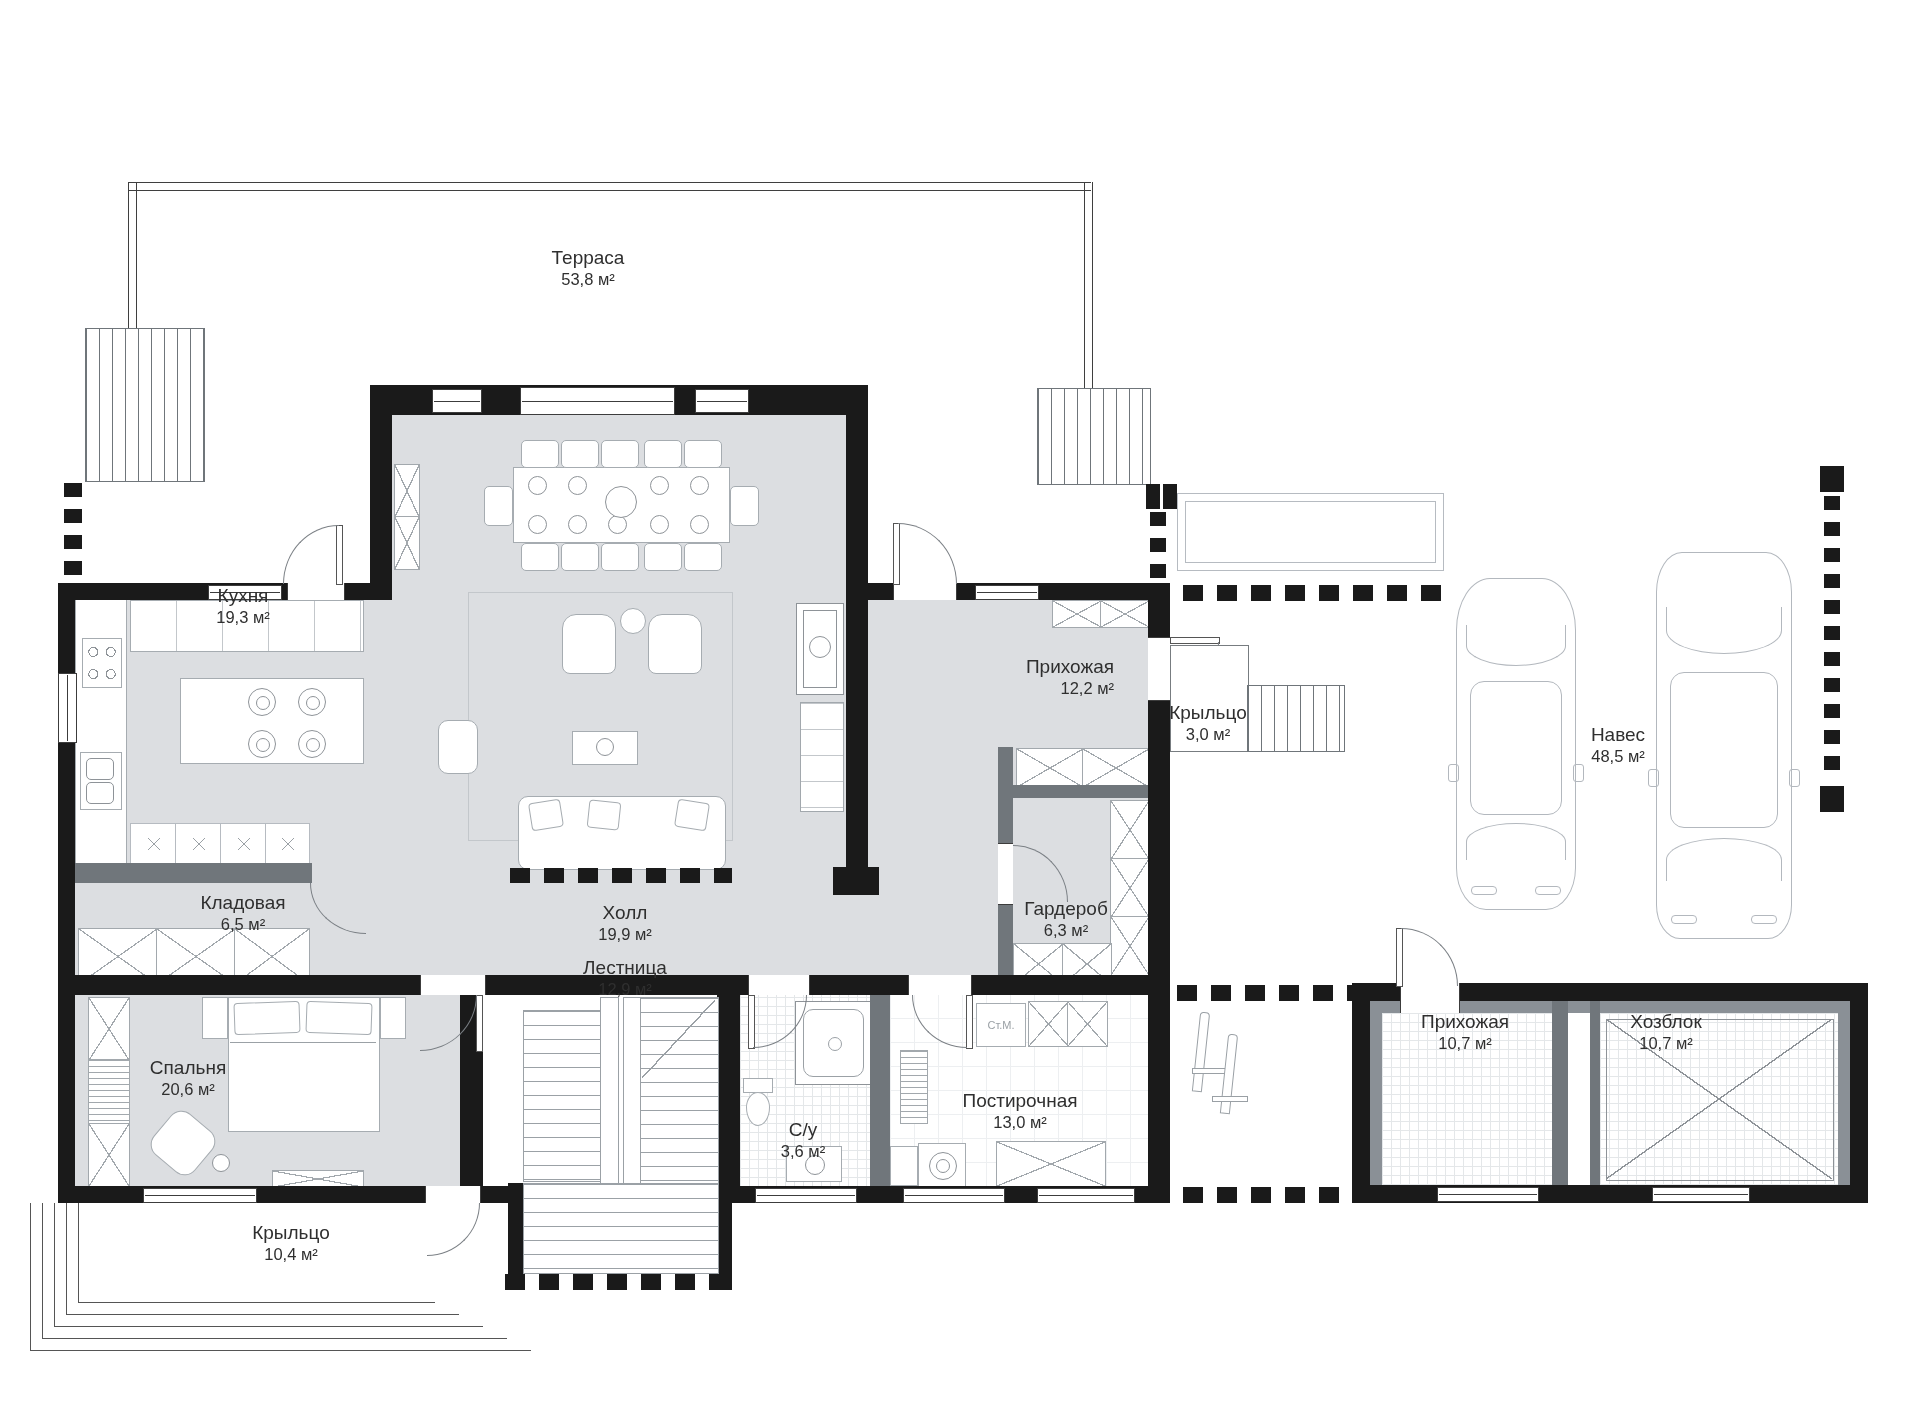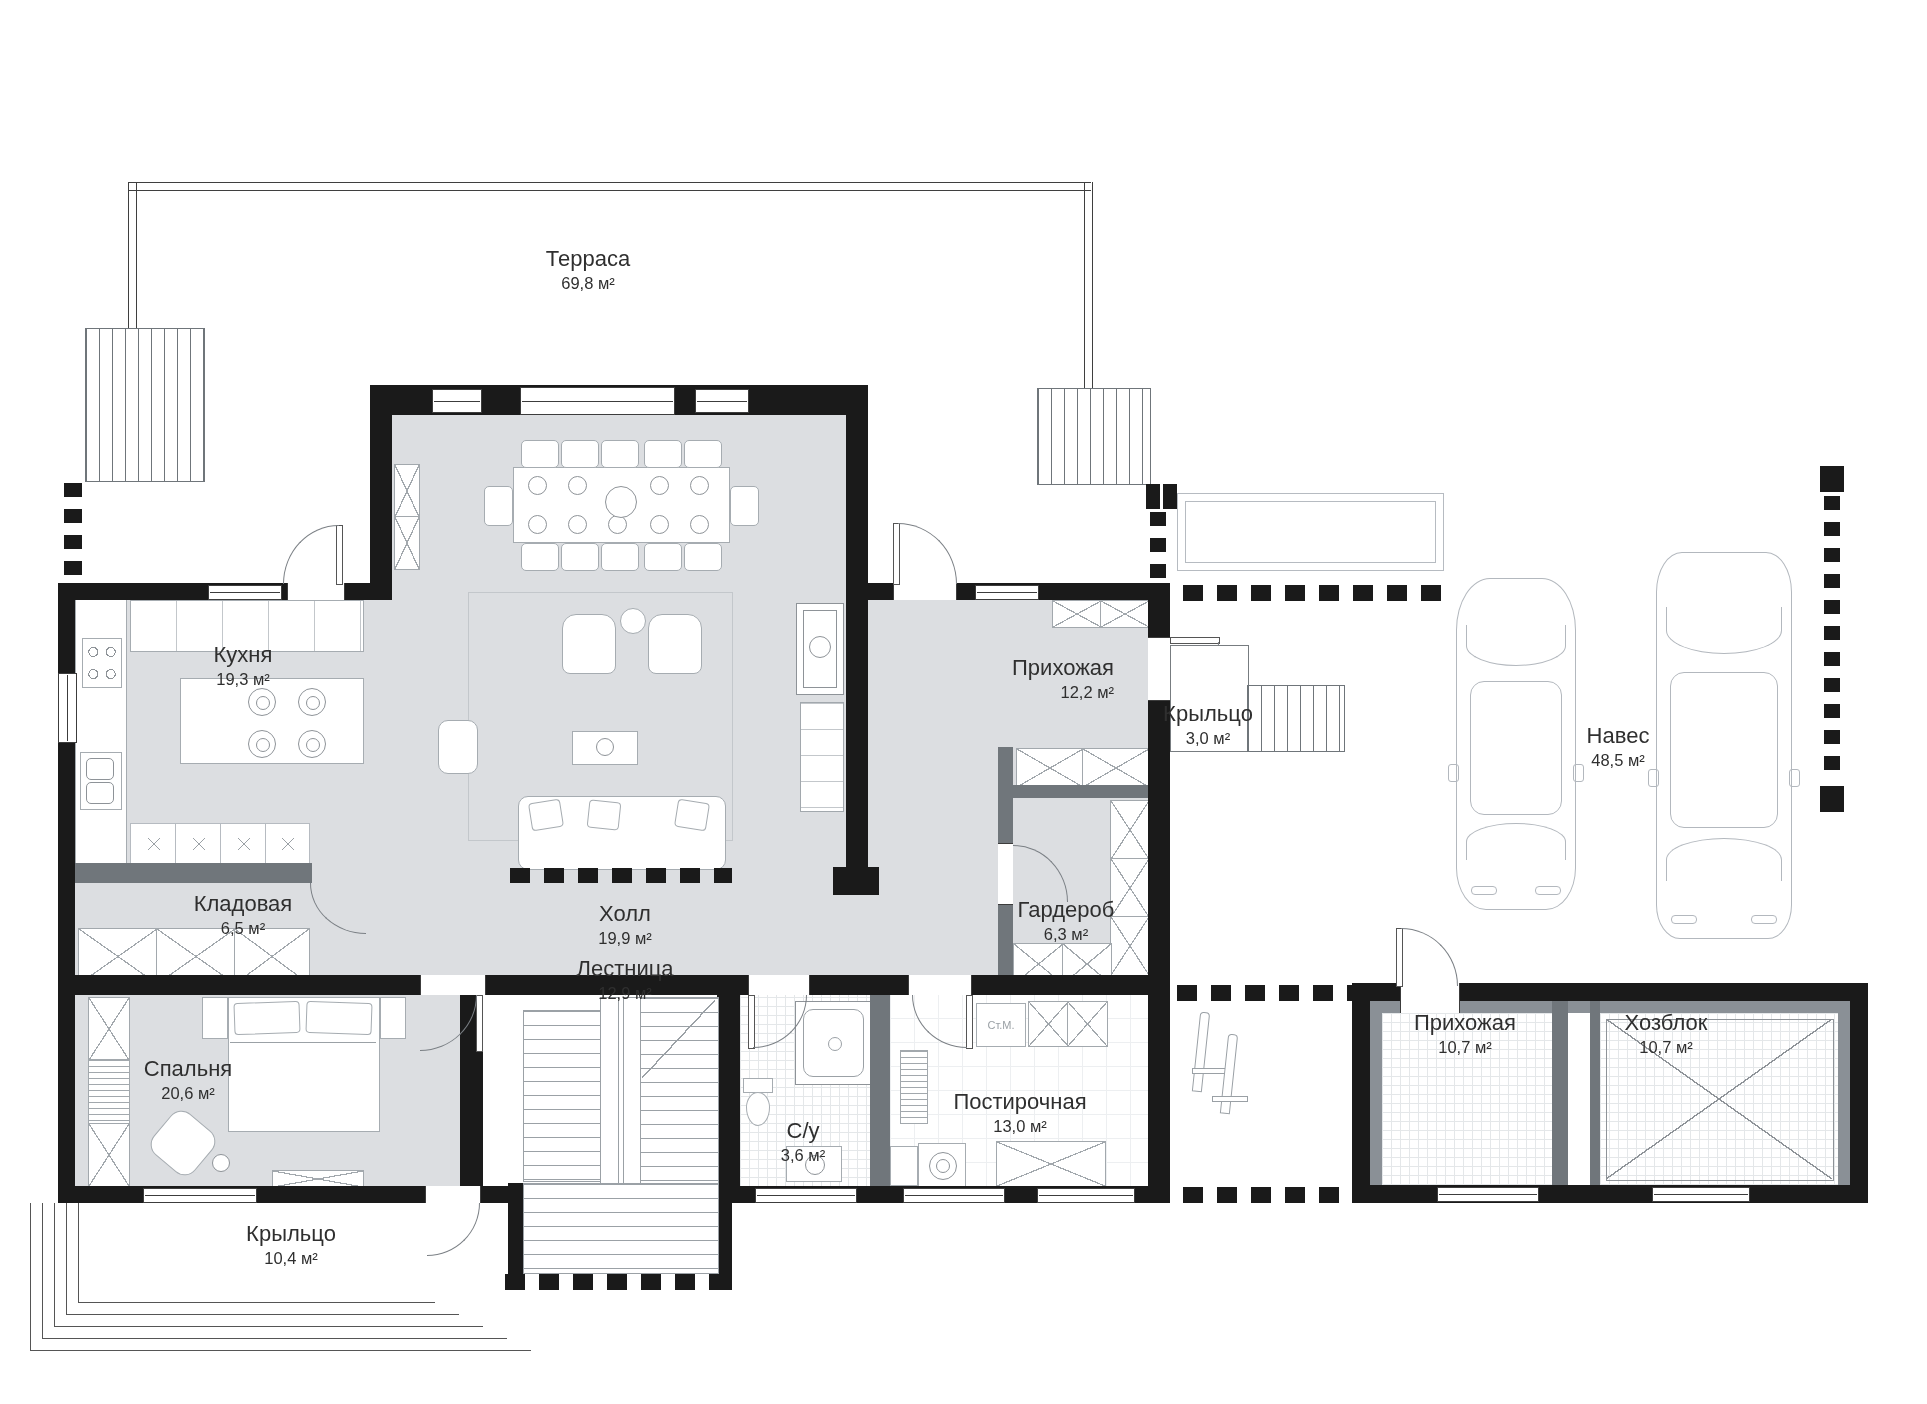--- a/index.html
+++ b/index.html
@@ -32,21 +32,21 @@
   .lfur{position:absolute;background:#fff;border:1.2px solid #b6bbc1;}
   .circ{border-radius:50%;}
   .xbox{position:absolute;background-color:#fff;border:1px solid #a2a8ad;background-image:linear-gradient(to top right,transparent calc(50% - .6px),#a2a8ad calc(50% - .6px) calc(50% + .6px),transparent calc(50% + .6px)),linear-gradient(to bottom right,transparent calc(50% - .6px),#a2a8ad calc(50% - .6px) calc(50% + .6px),transparent calc(50% + .6px));}
   .xmark{position:absolute;background:#fff;border:1px solid #b6bbc1;}
   .xmark::after{content:"";position:absolute;left:50%;top:50%;width:12px;height:12px;transform:translate(-50%,-50%);background-image:linear-gradient(45deg,transparent calc(50% - .6px),#9ba1a6 calc(50% - .6px) calc(50% + .6px),transparent calc(50% + .6px)),linear-gradient(-45deg,transparent calc(50% - .6px),#9ba1a6 calc(50% - .6px) calc(50% + .6px),transparent calc(50% + .6px));}
   .treads{position:absolute;background-color:#fff;border:1px solid #9ba1a6;background-image:repeating-linear-gradient(180deg,#9ba1a6 0 1px,transparent 1px 14px);}
   .hlines{position:absolute;background-color:#fff;border:1px solid #a2a8ad;background-image:repeating-linear-gradient(180deg,#a2a8ad 0 1px,transparent 1px 6px);}
   .diag1{position:absolute;background-image:linear-gradient(to bottom right,transparent calc(50% - .7px),#9ba1a6 calc(50% - .7px) calc(50% + .7px),transparent calc(50% + .7px));}
   .bigx{position:absolute;background-image:linear-gradient(to top right,transparent calc(50% - .7px),#8e9398 calc(50% - .7px) calc(50% + .7px),transparent calc(50% + .7px)),linear-gradient(to bottom right,transparent calc(50% - .7px),#8e9398 calc(50% - .7px) calc(50% + .7px),transparent calc(50% + .7px));}
   .label{position:absolute;text-align:center;color:#2f2f2f;}
-  .label .nm{display:block;font-size:22px;line-height:1.22;}
+  .label .nm{display:block;font-size:19px;line-height:1.22;}
   .label .ar{display:block;font-size:16.5px;line-height:1.22;}
   .car{position:absolute;border:1.6px solid #b3b8be;border-radius:34px 34px 30px 30px / 52px 52px 42px 42px;}
   .car .roof{position:absolute;left:13px;right:13px;top:31%;height:40%;border:1.2px solid #b3b8be;border-radius:14px;}
   .car .rw{position:absolute;left:9px;right:9px;top:14%;height:12%;border:1.2px solid #b3b8be;border-top:none;border-radius:0 0 55% 55%;}
   .car .ws{position:absolute;left:9px;right:9px;top:74%;height:11%;border:1.2px solid #b3b8be;border-bottom:none;border-radius:55% 55% 0 0;}
   .car .mirl{position:absolute;left:-9px;top:56%;width:9px;height:16px;border:1.2px solid #b3b8be;border-radius:3px;}
   .car .mirr{position:absolute;right:-9px;top:56%;width:9px;height:16px;border:1.2px solid #b3b8be;border-radius:3px;}
   .car .hll{position:absolute;left:14px;bottom:14px;width:24px;height:7px;border:1.2px solid #b3b8be;border-radius:4px;}
   .car .hlr{position:absolute;right:14px;bottom:14px;width:24px;height:7px;border:1.2px solid #b3b8be;border-radius:4px;}
   .stool{position:absolute;border:1.2px solid #8e9398;border-radius:50%;background:#fff;}
@@ -316,23 +316,23 @@
     <div class="hll"></div>
     <div class="hlr"></div>
   </div>
 
   <div class="wall" style="left:1820px;top:466px;width:24px;height:26px;"></div>
   <div class="dash-v" style="left:1824px;top:496px;width:16px;height:286px;"></div>
   <div class="wall" style="left:1820px;top:786px;width:24px;height:26px;"></div>
 
   <div class="label" style="left:488px;top:246px;width:200px;">
     <span class="nm">Терраса</span>
-    <span class="ar">69,8 м²</span>
-  </div>
-  <div class="label" style="left:143px;top:642px;width:200px;">
+    <span class="ar">53,8 м²</span>
+  </div>
+  <div class="label" style="left:143px;top:584px;width:200px;">
     <span class="nm">Кухня</span>
     <span class="ar">19,3 м²</span>
   </div>
   <div class="label" style="left:914px;top:655px;width:200px;text-align:right;">
     <span class="nm">Прихожая</span>
     <span class="ar">12,2 м²</span>
   </div>
   <div class="label" style="left:1133px;top:701px;width:150px;">
     <span class="nm">Крыльцо</span>
     <span class="ar">3,0 м²</span>

